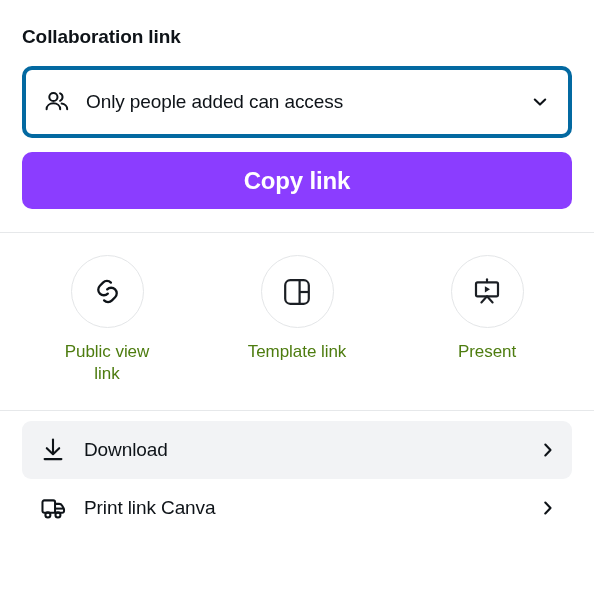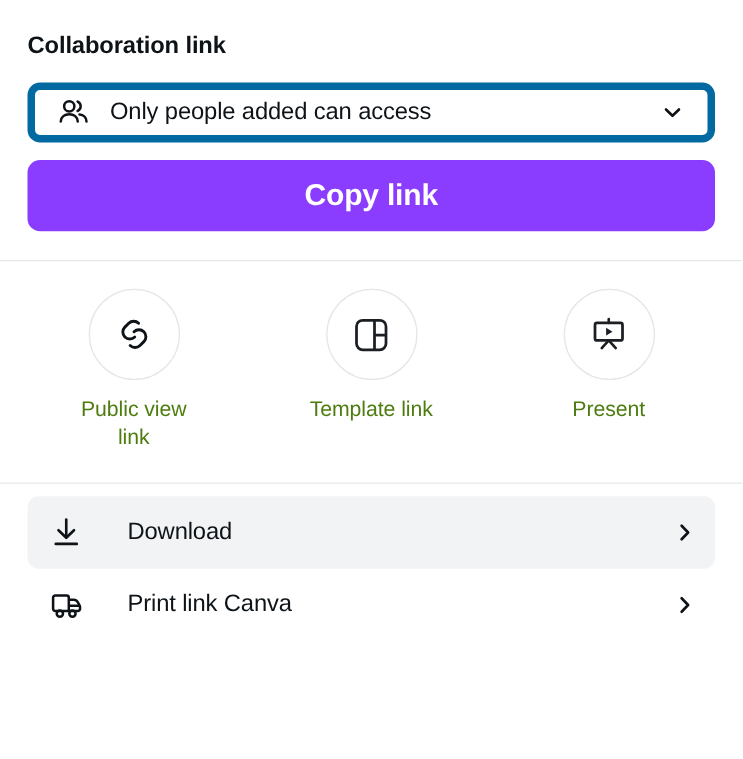--- a/index.html
+++ b/index.html
@@ -31,22 +31,22 @@
     font-size: 19px;
     font-weight: 700;
     letter-spacing: -0.1px;
     color: #0e1318;
     padding-top: 25px;
     line-height: 24px;
   }
 
   .access-select {
     margin-top: 17px;
-    height: 48px;
-    border: 6px solid #0369a1;
+    height: 72px;
+    border: 4px solid #0369a1;
     border-radius: 10px;
     background: #ffffff;
     display: flex;
     align-items: center;
     padding: 0 17px 0 16px;
     cursor: pointer;
   }
 
   .access-select .people-icon {
     width: 30px;
@@ -149,21 +149,20 @@
   }
 
   .list-row {
     height: 58px;
     border-radius: 9px;
     display: flex;
     align-items: center;
     padding: 0 12px 0 16px;
     cursor: pointer;
     background: transparent;
-    gap: 18px;
   }
 
   .list-row.active {
     background: #f2f3f5;
   }
 
   .row-icon {
     width: 30px;
     height: 30px;
     flex: 0 0 30px;

